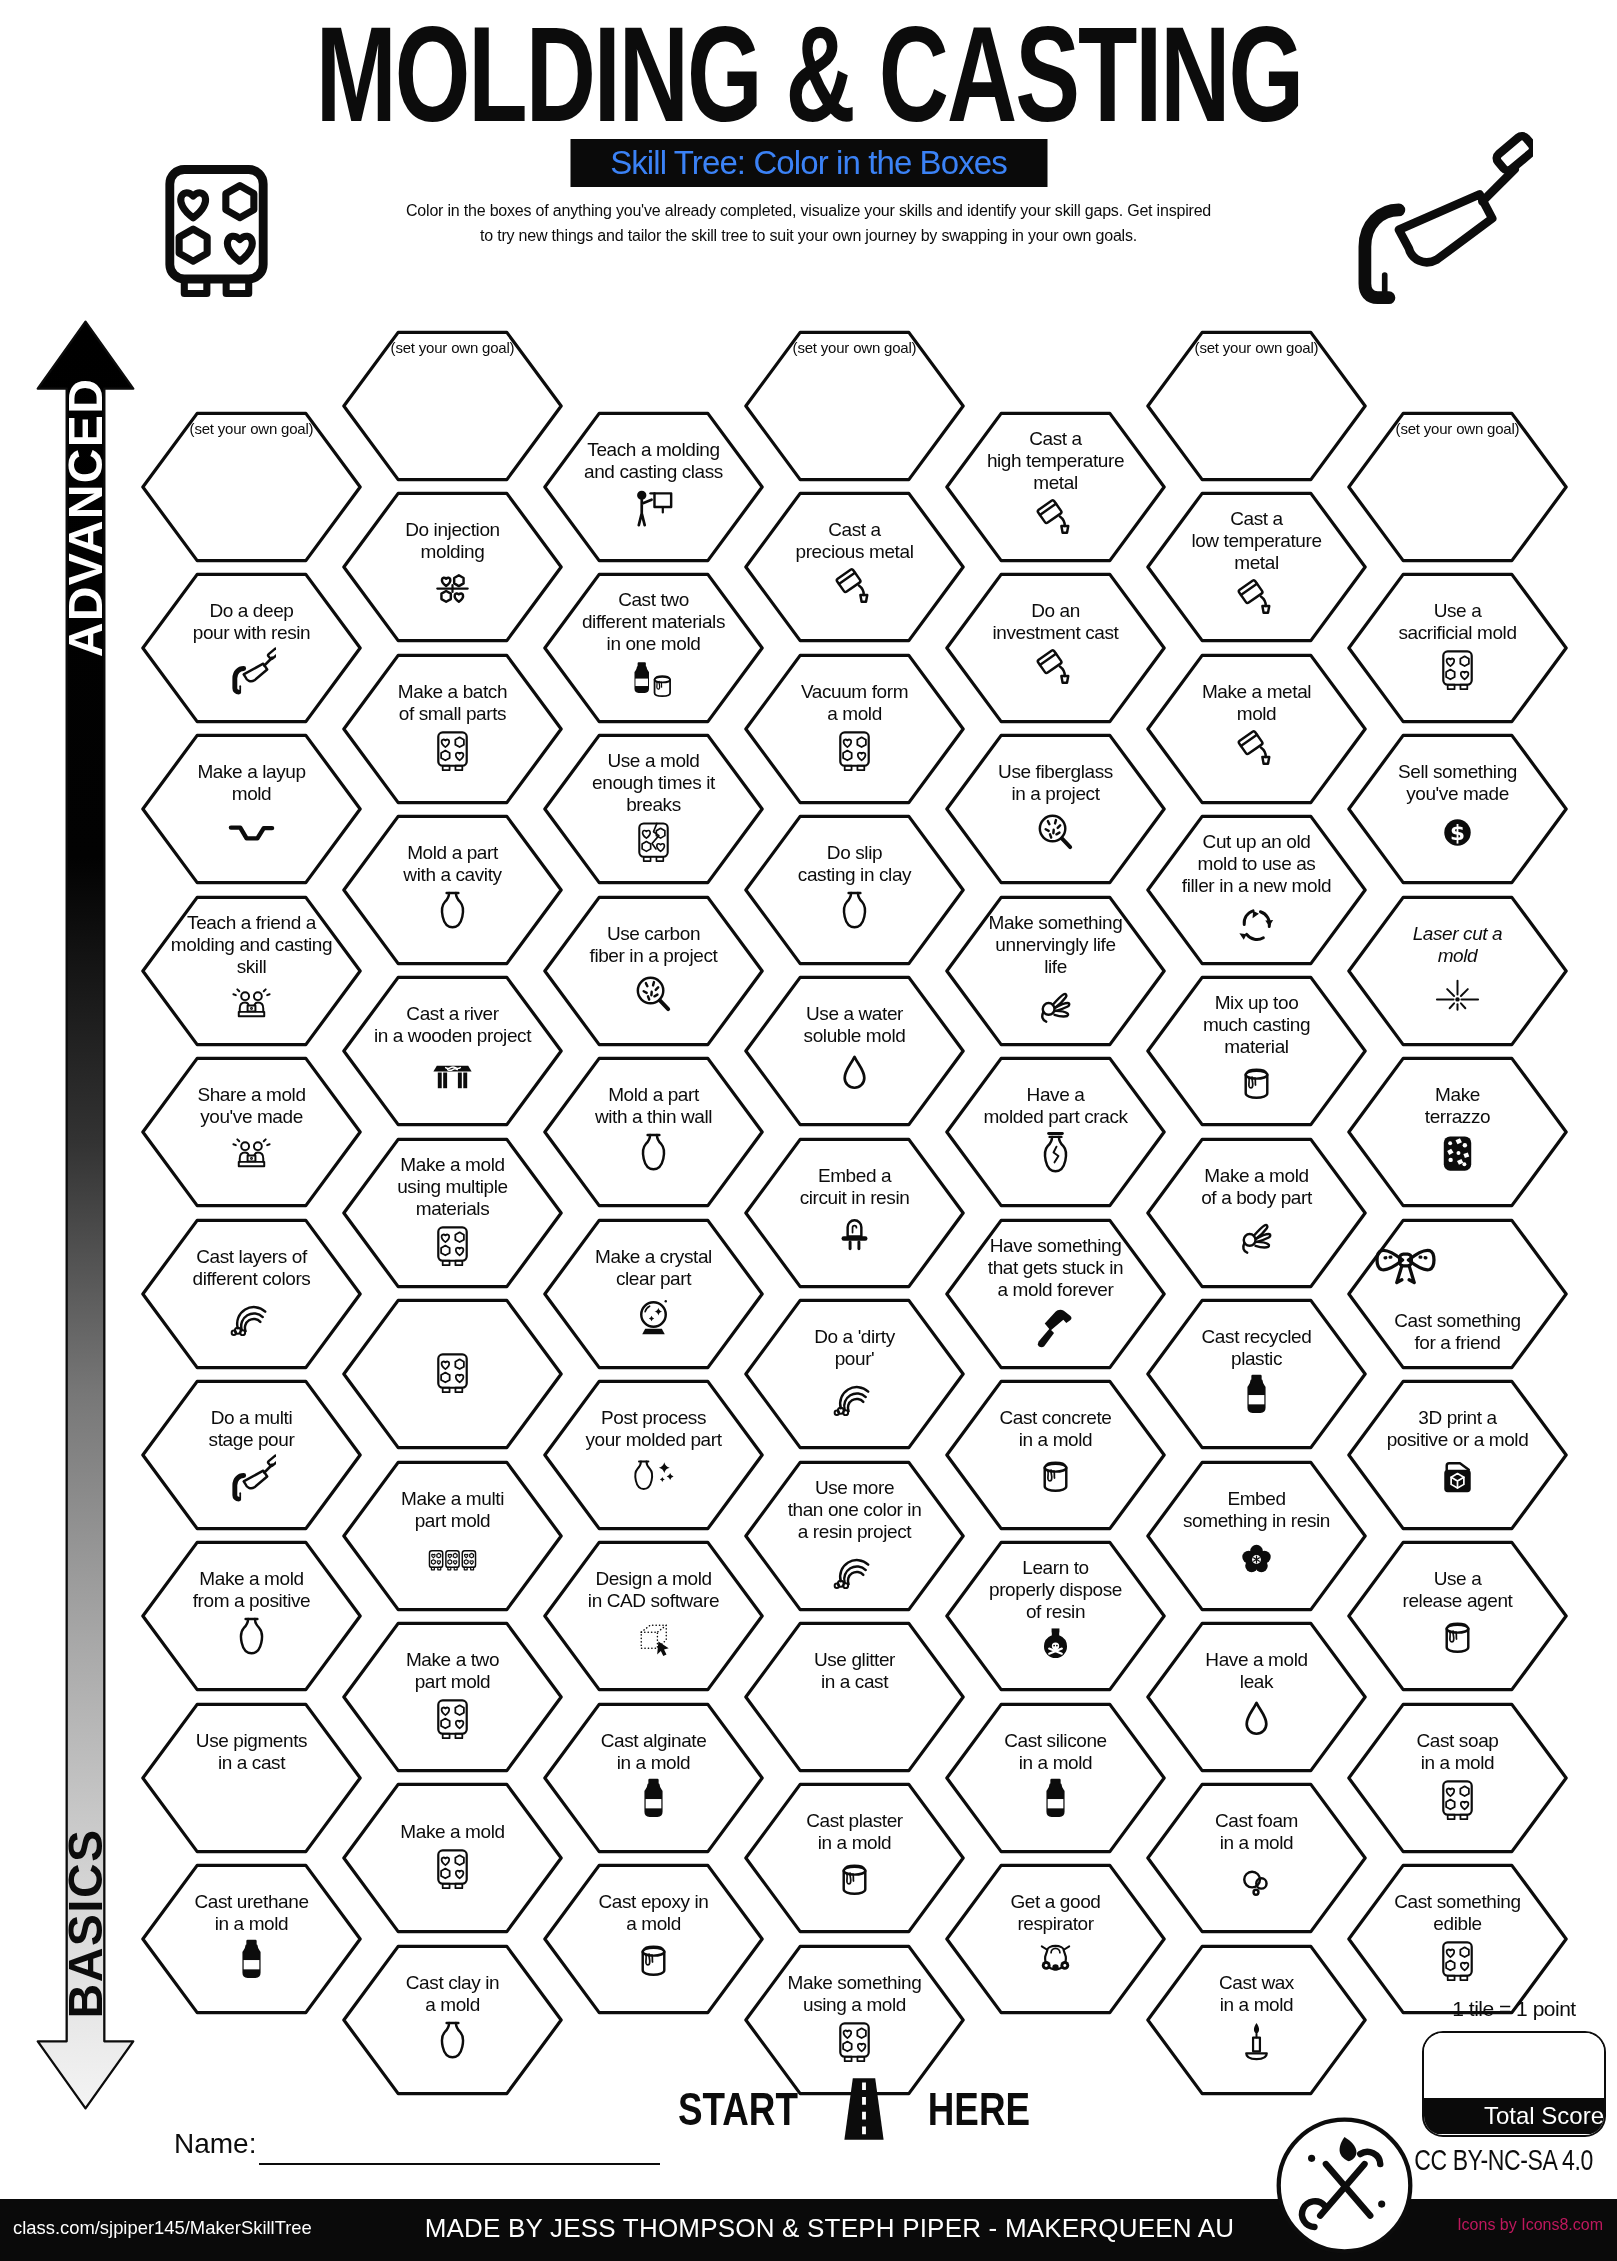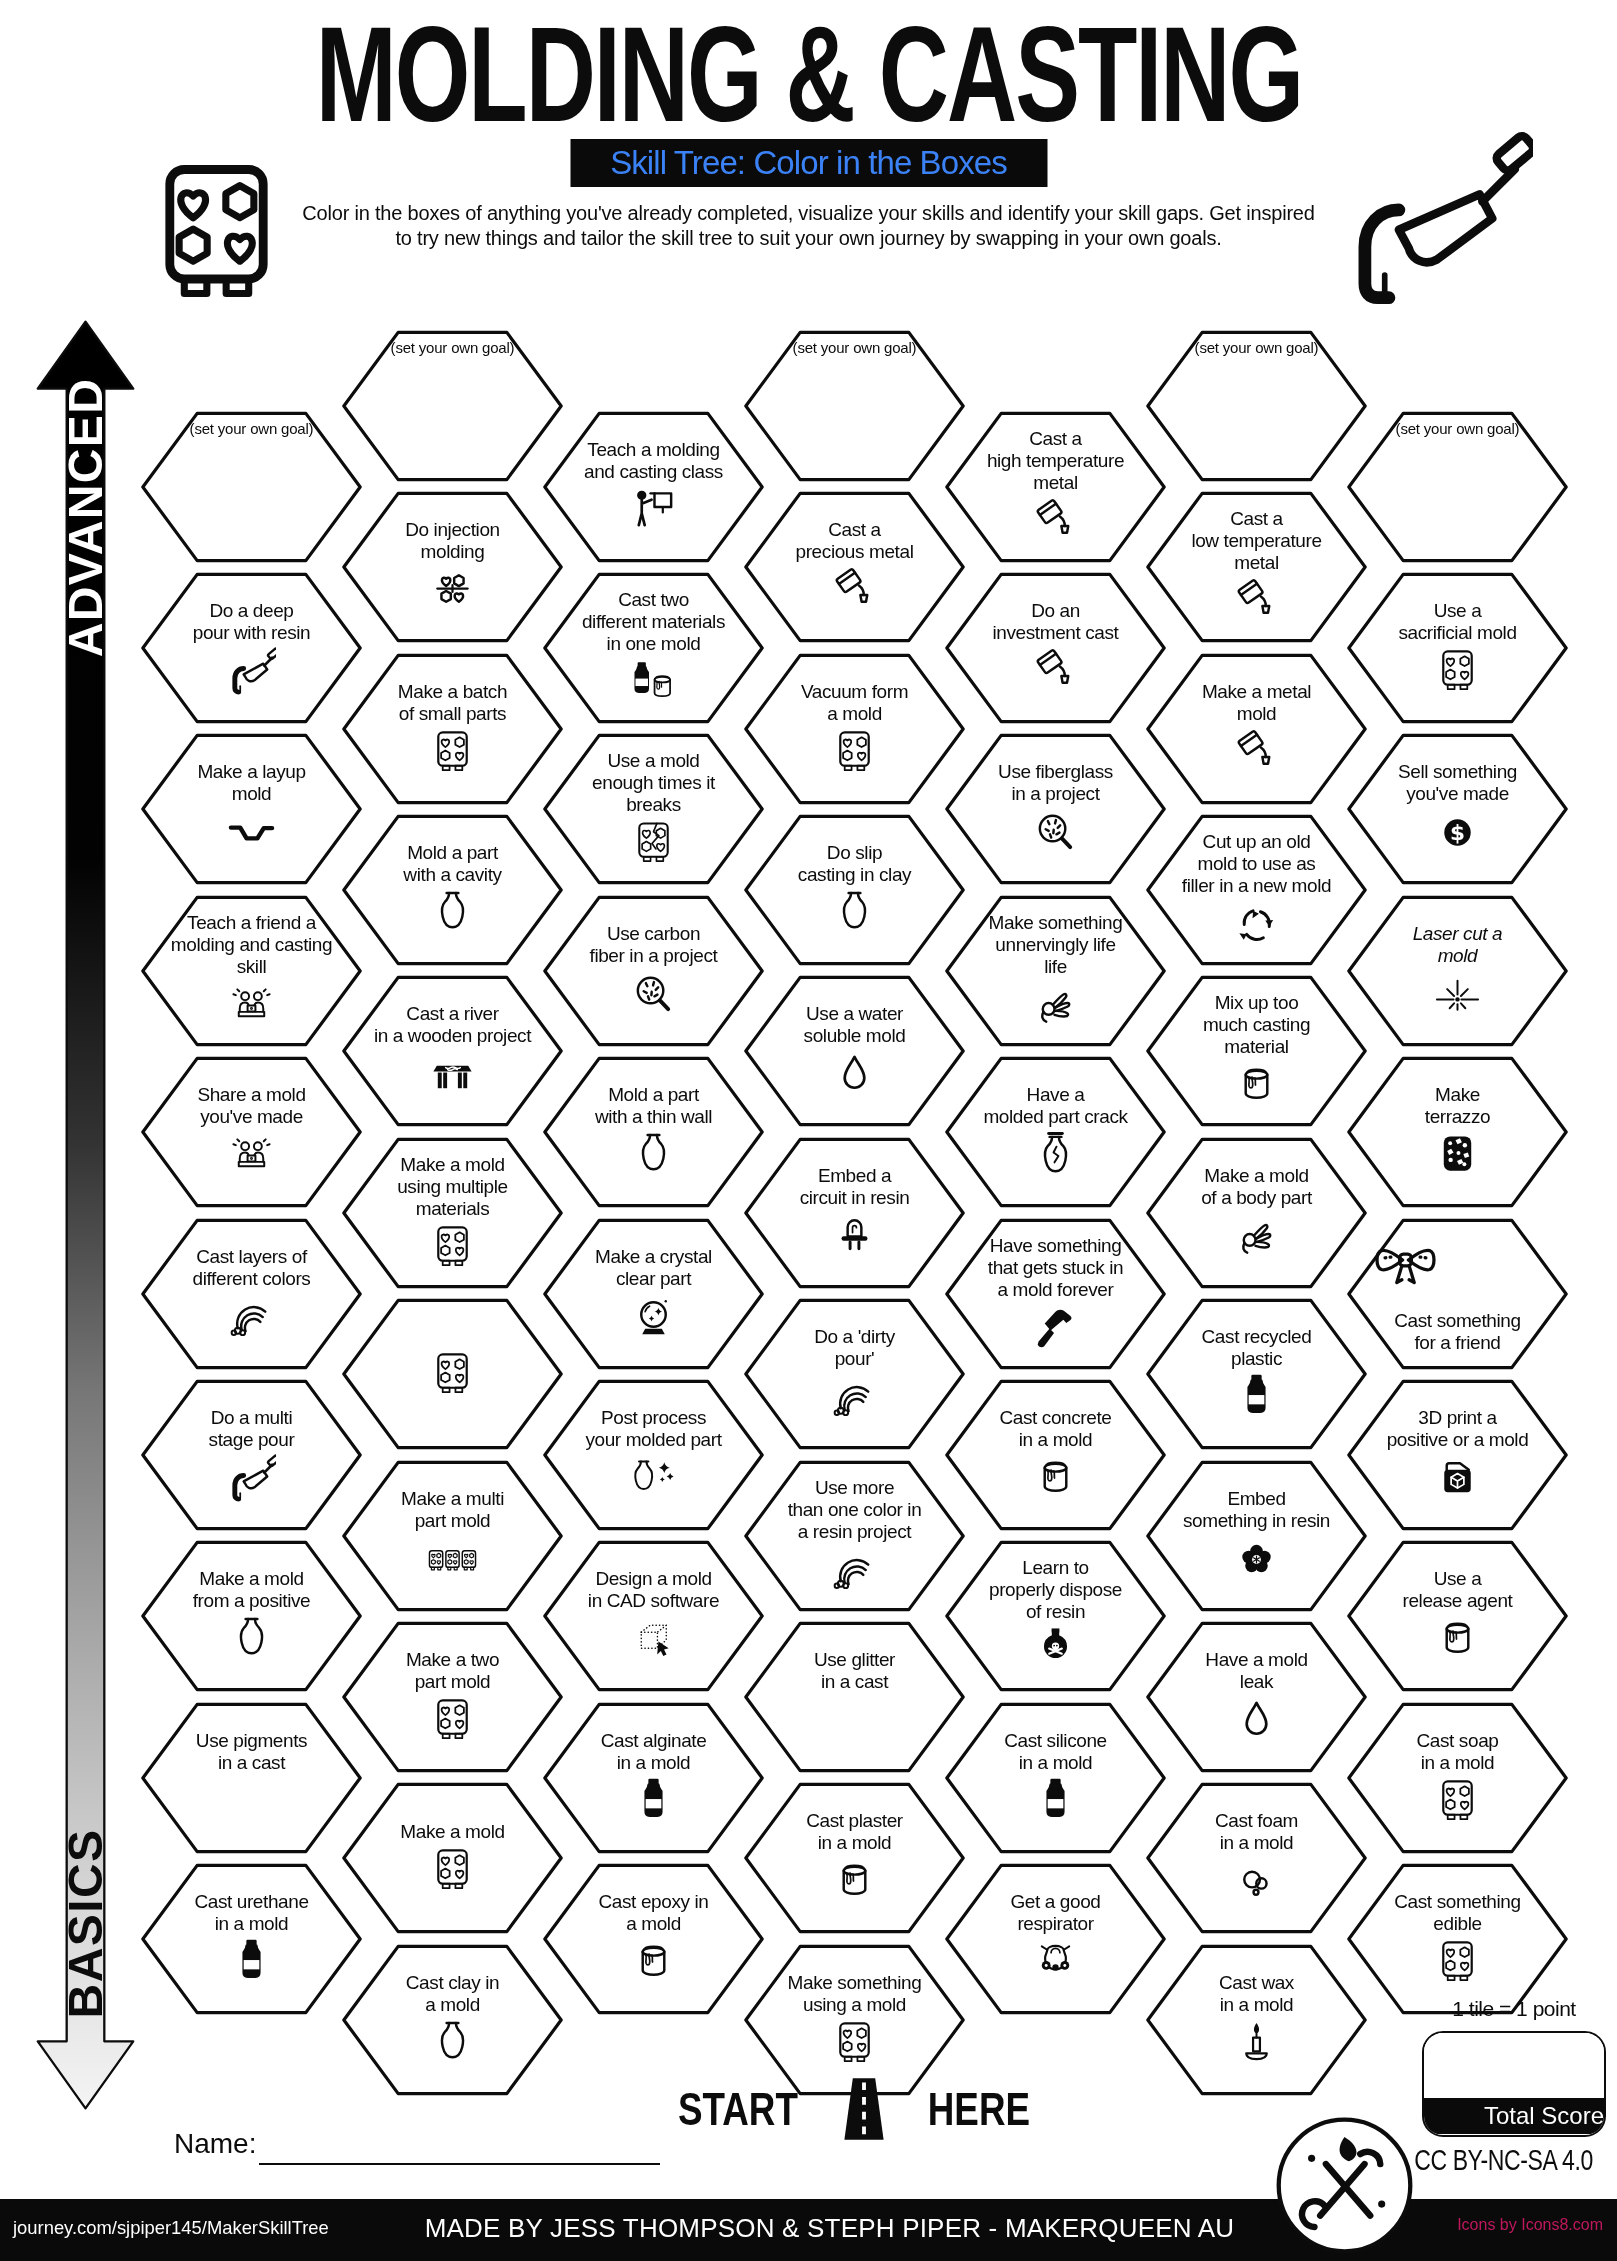--- a/index.html
+++ b/index.html
@@ -4,21 +4,21 @@
 <style>
   html,body{margin:0;padding:0;}
   body{width:1617px;height:2261px;position:relative;background:#fff;overflow:hidden;
        font-family:"Liberation Sans","DejaVu Sans",sans-serif;color:#0c0c0c;}
   .abs{position:absolute;}
   
   #page-title{left:0;right:0;top:7.4px;text-align:center;font-size:135px;font-weight:800;line-height:1;white-space:nowrap;}
   #page-title span{display:inline-block;transform:scaleX(.72);transform-origin:center;letter-spacing:-2.8px;}
   #subtitle{left:50%;transform:translateX(-50%);top:139px;width:477px;height:48px;background:#0a0a0a;color:#3b82f6;
             text-align:center;font-size:33px;line-height:47px;letter-spacing:-0.9px;white-space:nowrap;}
-  .desc{left:0;right:0;text-align:center;font-size:20px;letter-spacing:-0.2px;}
+  .desc{left:0;right:0;text-align:center;font-size:16px;letter-spacing:-0.2px;}
   #desc1{top:202px;} #desc2{top:227px;}
   
   #skill-arrow{left:35px;top:316px;}
   .axis-label{width:286px;text-align:center;font-weight:700;font-size:48px;letter-spacing:1.4px;transform:rotate(-90deg);transform-origin:center;}
   #axis-advanced{left:-58px;top:490px;color:#fff;}
   #axis-basics{left:-58px;top:1896px;color:#0c0c0c;}
   
   .tile{position:absolute;width:221px;height:152px;}
   .tile svg.hexbg{position:absolute;inset:0;width:100%;height:100%;}
   .tile .content{position:absolute;inset:0;display:flex;flex-direction:column;align-items:center;justify-content:center;gap:2.8px;padding:12px 24px;box-sizing:border-box;}
@@ -1467,16 +1467,16 @@
     <line x1="37" y1="35" x2="68" y2="71"></line>
     <path d="M29 79 a9 9 0 1 1 7 -15"></path>
     <path d="M61 28 a9 9 0 0 1 14 7"></path>
   </g>
   <path d="M50 16 c-7 10 -2 15 3 17 c8 -3 7 -11 -3 -17 Z" fill="#0c0c0c"></path>
   <circle cx="27" cy="31" r="2.5" fill="#0c0c0c"></circle>
     <circle cx="76" cy="63" r="2.5" fill="#0c0c0c"></circle>
 </svg>
 
 <div class="abs" id="footer"></div>
-<div class="abs" id="footer-left">journey.com/sjpiper145/MakerSkillTree</div>
+<div class="abs" id="footer-left">class.com/sjpiper145/MakerSkillTree</div>
 <div class="abs" id="footer-center">MADE BY JESS THOMPSON &amp; STEPH PIPER  -  MAKERQUEEN AU</div>
 <div class="abs" id="footer-right">Icons by Icons8.com</div>
 
 
 </body></html>

